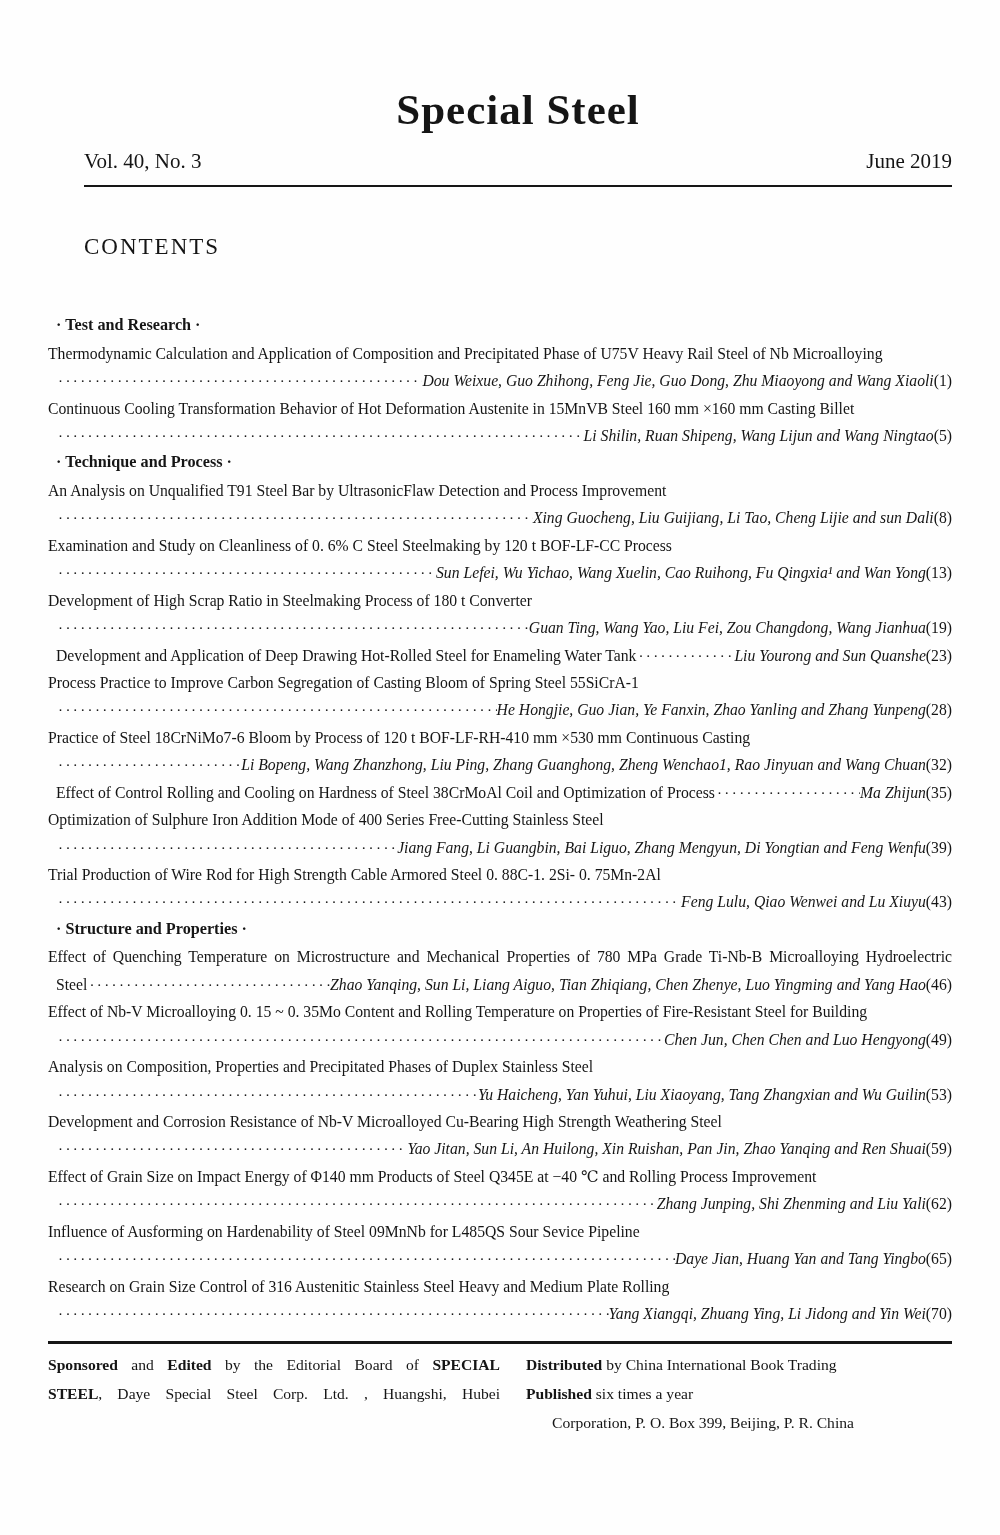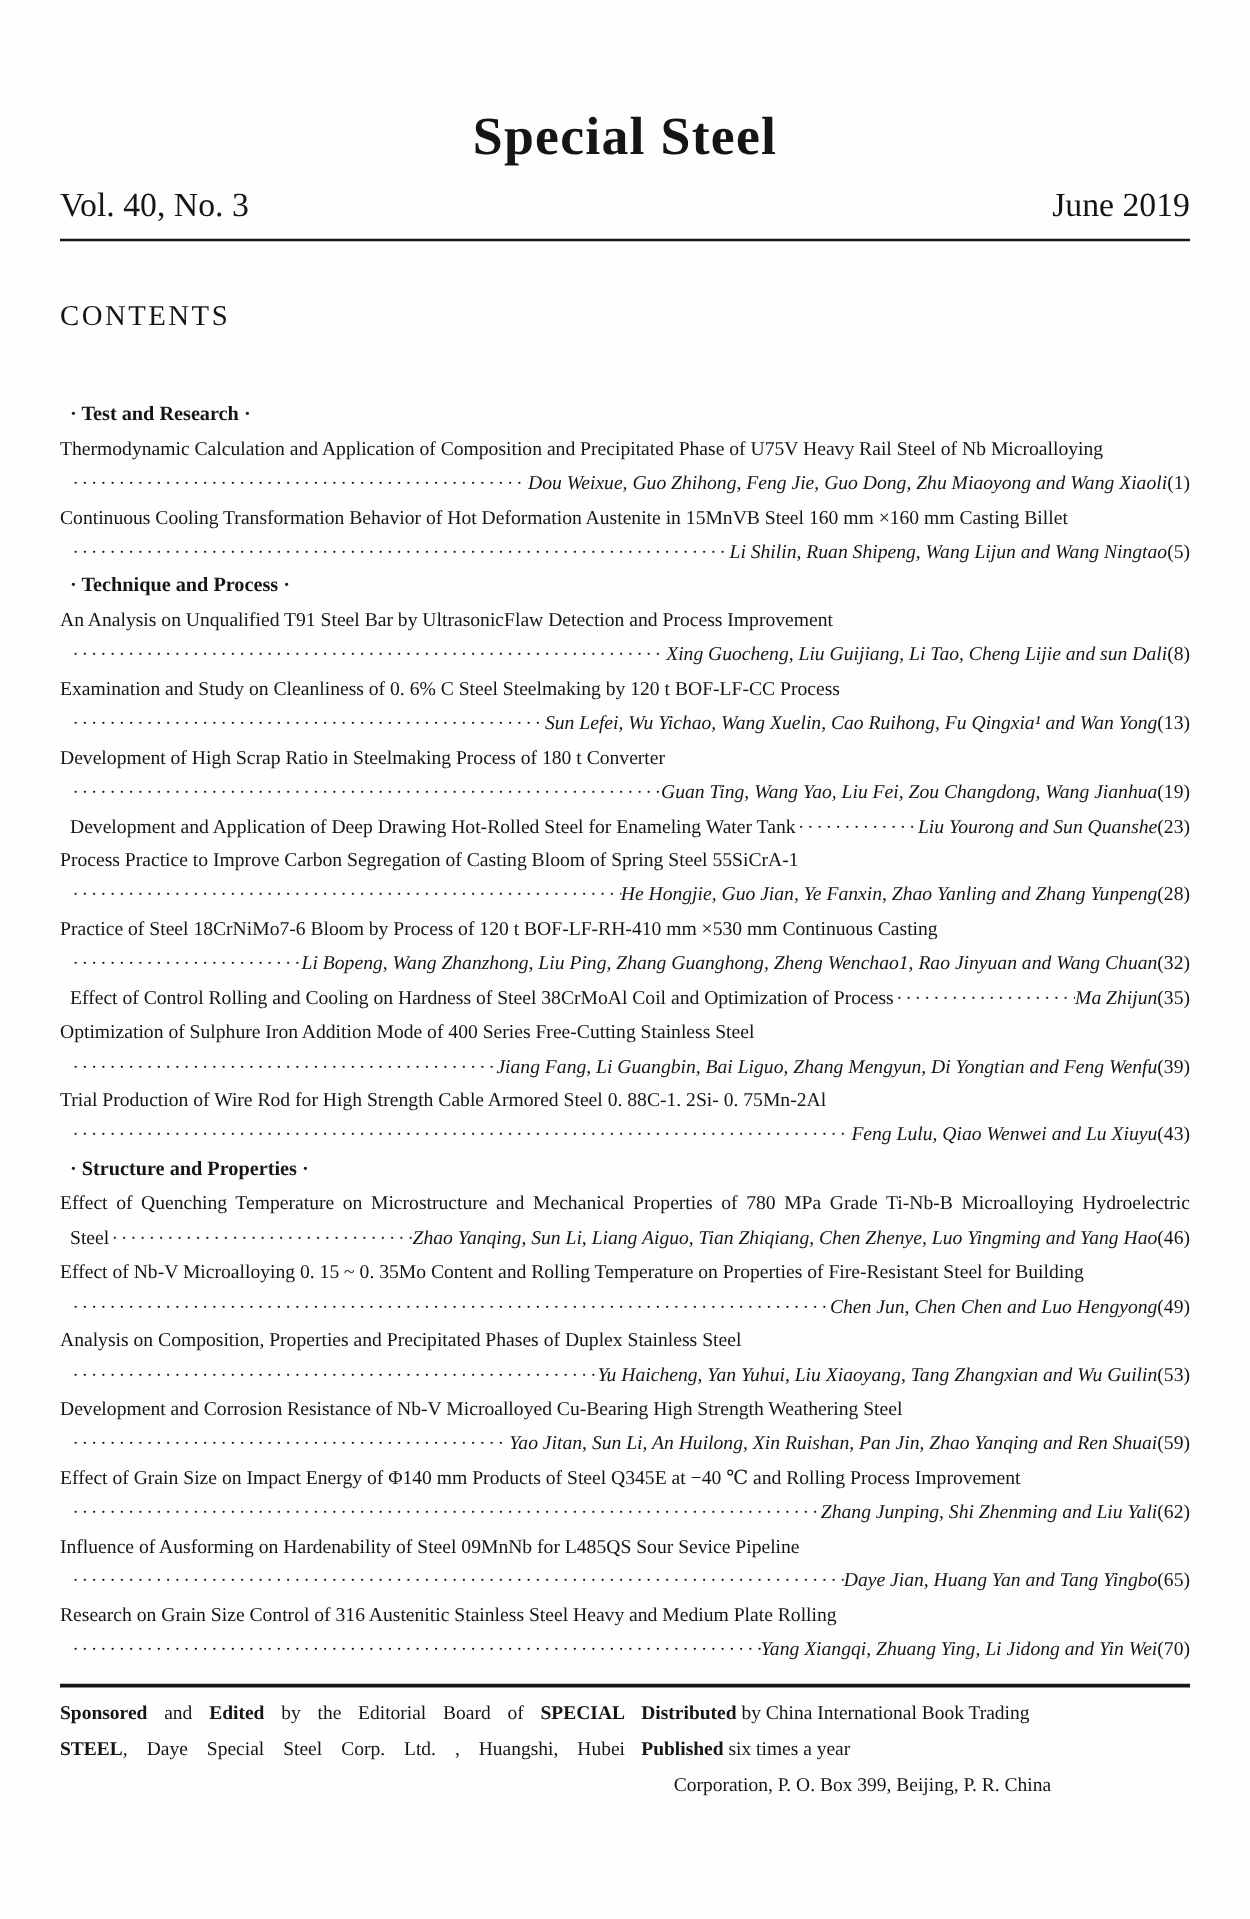--- a/index.html
+++ b/index.html
@@ -7,29 +7,29 @@
   .page {
     width: 1000px; height: 1535px;
     background: #fefefe;
     color: #151515;
     font-family: "Liberation Serif", "DejaVu Serif", serif;
     padding: 0 48px;
     position: relative;
     overflow: hidden;
   }
   
-  .masthead { padding-top: 86px; }
+  .masthead { padding-top: 86px; margin-left: 36px; }
   .journal-title {
     margin: 0; text-align: center;
     font-size: 43px; font-weight: bold; letter-spacing: 1px;
     line-height: 1.1;
   }
   .vol-row {
     display: flex; justify-content: space-between; align-items: center;
-    font-size: 27px; margin-top: 16px;
+    font-size: 21px; margin-top: 16px;
   }
   .header-rule { border: none; border-top: 2px solid #161616; margin: 11px 0 0 0; }
   .contents-heading {
     font-size: 23px; letter-spacing: 2px;
     margin-top: 47px; font-weight: normal;
   }
   
   .toc { margin-top: 52px; font-size: 15.7px; }
   .toc-line {
     line-height: 27.45px; height: 27.45px;
@@ -45,21 +45,21 @@
   }
   .authors { font-style: italic; flex: 0 0 auto; }
   .pageno { flex: 0 0 auto; font-style: normal; }
   .justified { text-align: justify; text-align-last: justify; }
   
   .footer-rule { border: none; border-top: 3px solid #161616; margin: 14px 0 0 0; }
   .footer-cols {
     display: flex; margin-top: 7px;
     font-size: 15.6px; line-height: 28.6px;
   }
-  .fcol-left { width: 452px; margin-right: 13px; }
+  .fcol-left { width: 452px; margin-right: 26px; }
   .fcol-right { flex: 1; }
   .fline b { font-weight: bold; }
   .fline.fj { text-align: justify; text-align-last: justify; }
   .fline.find { padding-left: 26px; }
 </style>
 </head>
 <body>
 
 <div class="page">
 

